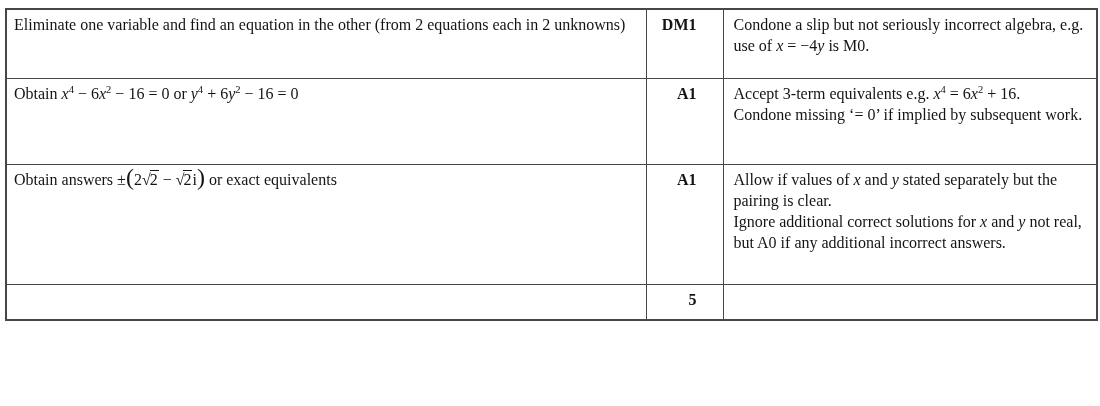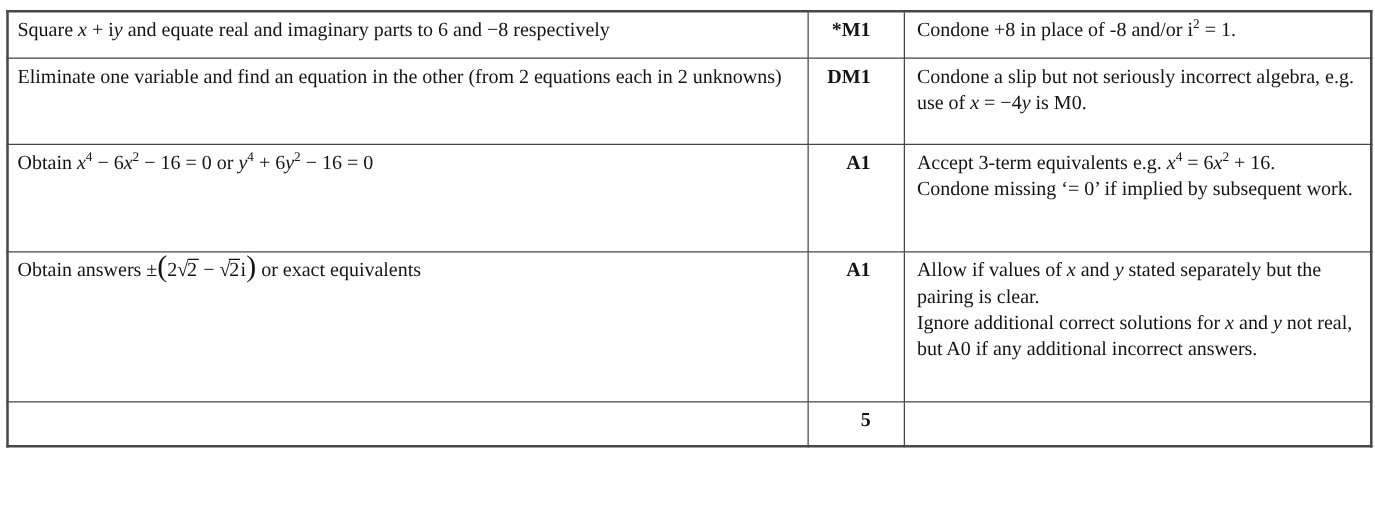--- a/index.html
+++ b/index.html
@@ -79,25 +79,20 @@
 <body>
 
 <div class="page">
   <table class="ms">
     <colgroup>
       <col class="c1">
       <col class="c2">
       <col class="c3">
     </colgroup>
     <tbody>
-      <tr class="r1">
-        <td class="step">Square <i>x</i> + i<i>y</i> and equate real and imaginary parts to 6 and −8 respectively</td>
-        <td class="mark">*M1</td>
-        <td class="comment">Condone +8 in place of -8 and/or  i<sup>2</sup> = 1.</td>
-      </tr>
       <tr class="r3">
         <td class="step">Eliminate one variable and find an equation in the other (from 2 equations each in 2 unknowns)</td>
         <td class="mark">DM1</td>
         <td class="comment">Condone a slip but not seriously incorrect algebra, e.g. use of <i>x</i> = −4<i>y</i> is M0.</td>
       </tr>
       <tr class="r4">
         <td class="step">Obtain <i>x</i><sup>4</sup> − 6<i>x</i><sup>2</sup> − 16 = 0 or <i>y</i><sup>4</sup> + 6<i>y</i><sup>2</sup> − 16 = 0</td>
         <td class="mark">A1</td>
         <td class="comment">Accept 3-term equivalents e.g.  <i>x</i><sup>4</sup> = 6<i>x</i><sup>2</sup> + 16.<br>Condone missing ‘= 0’ if implied by subsequent work.</td>
       </tr>

